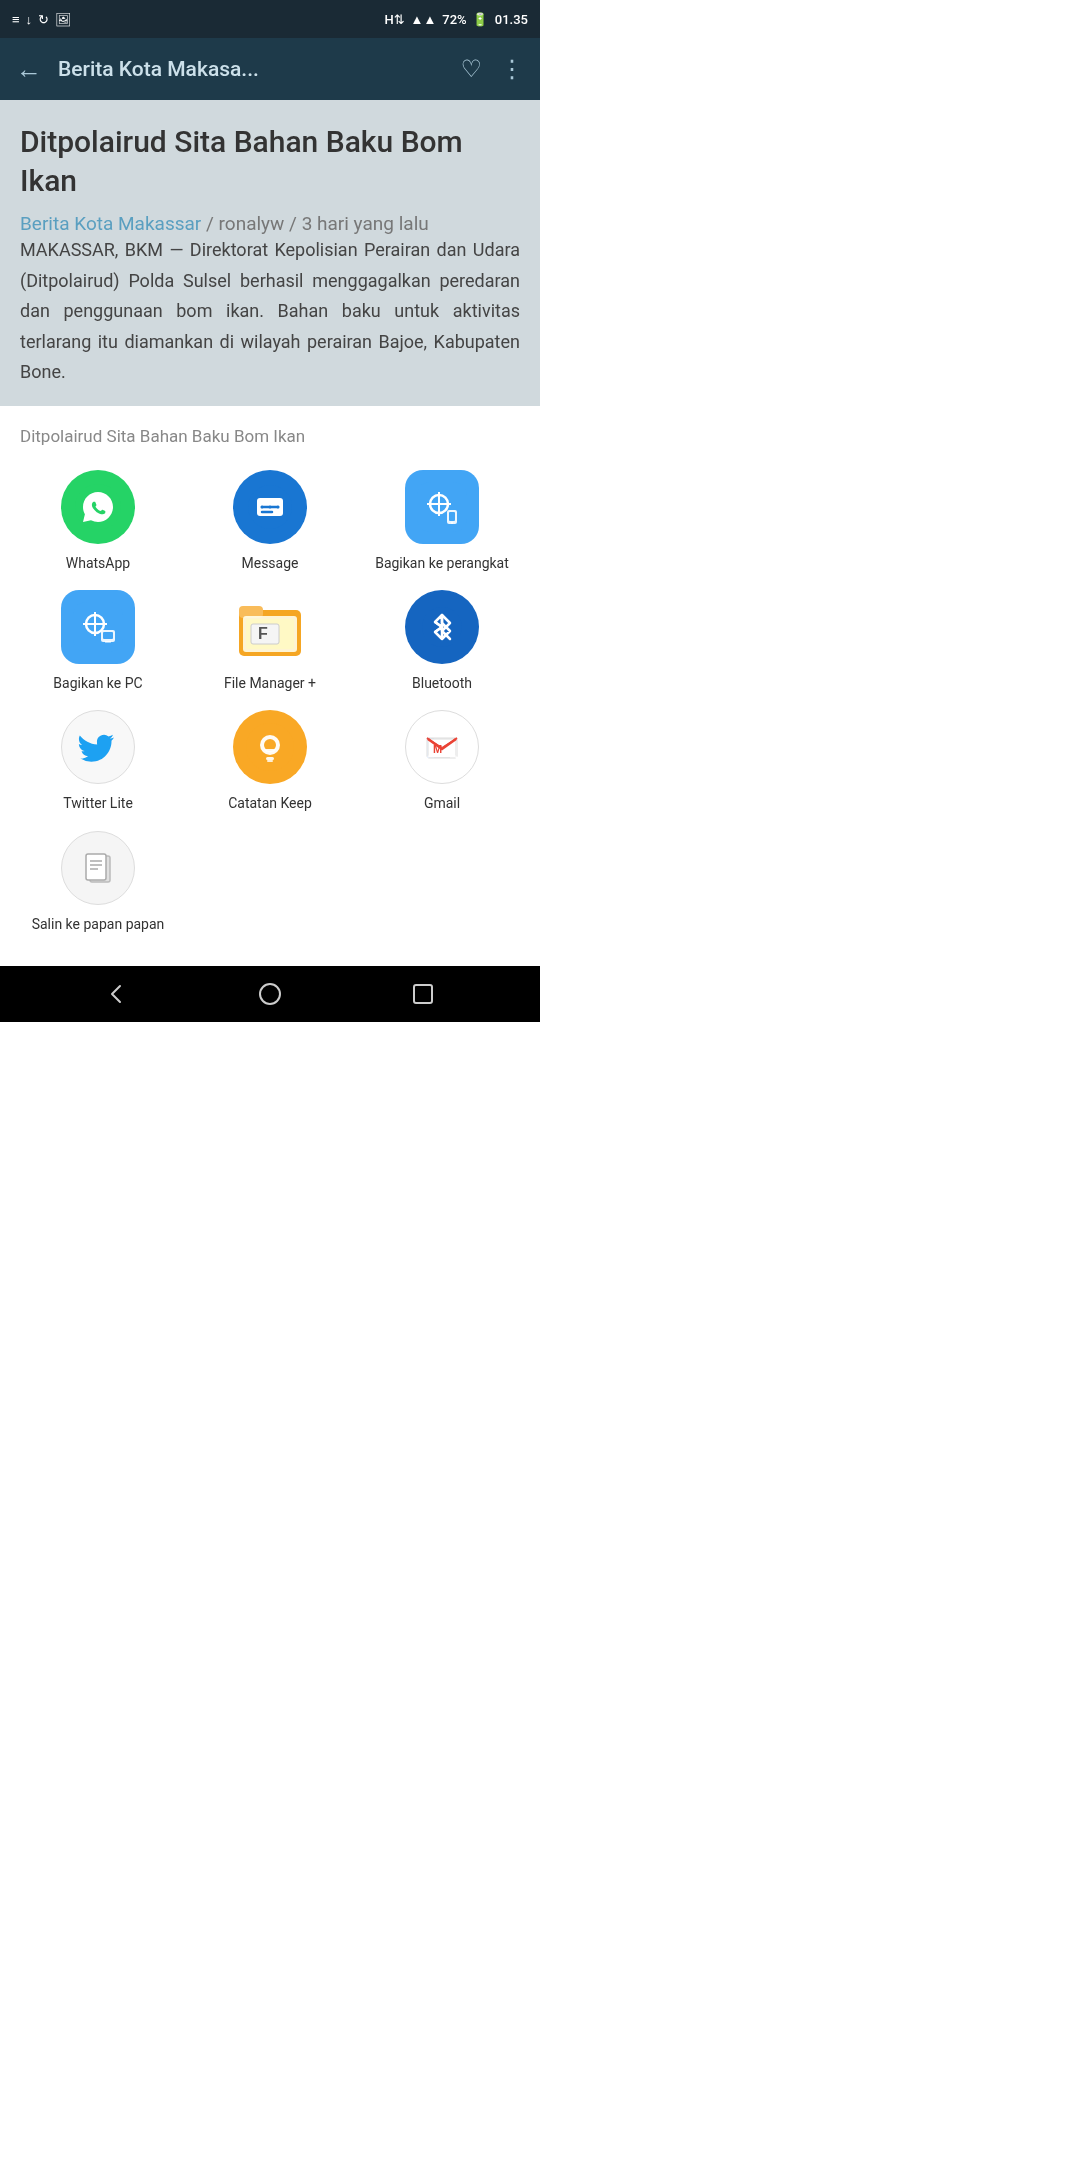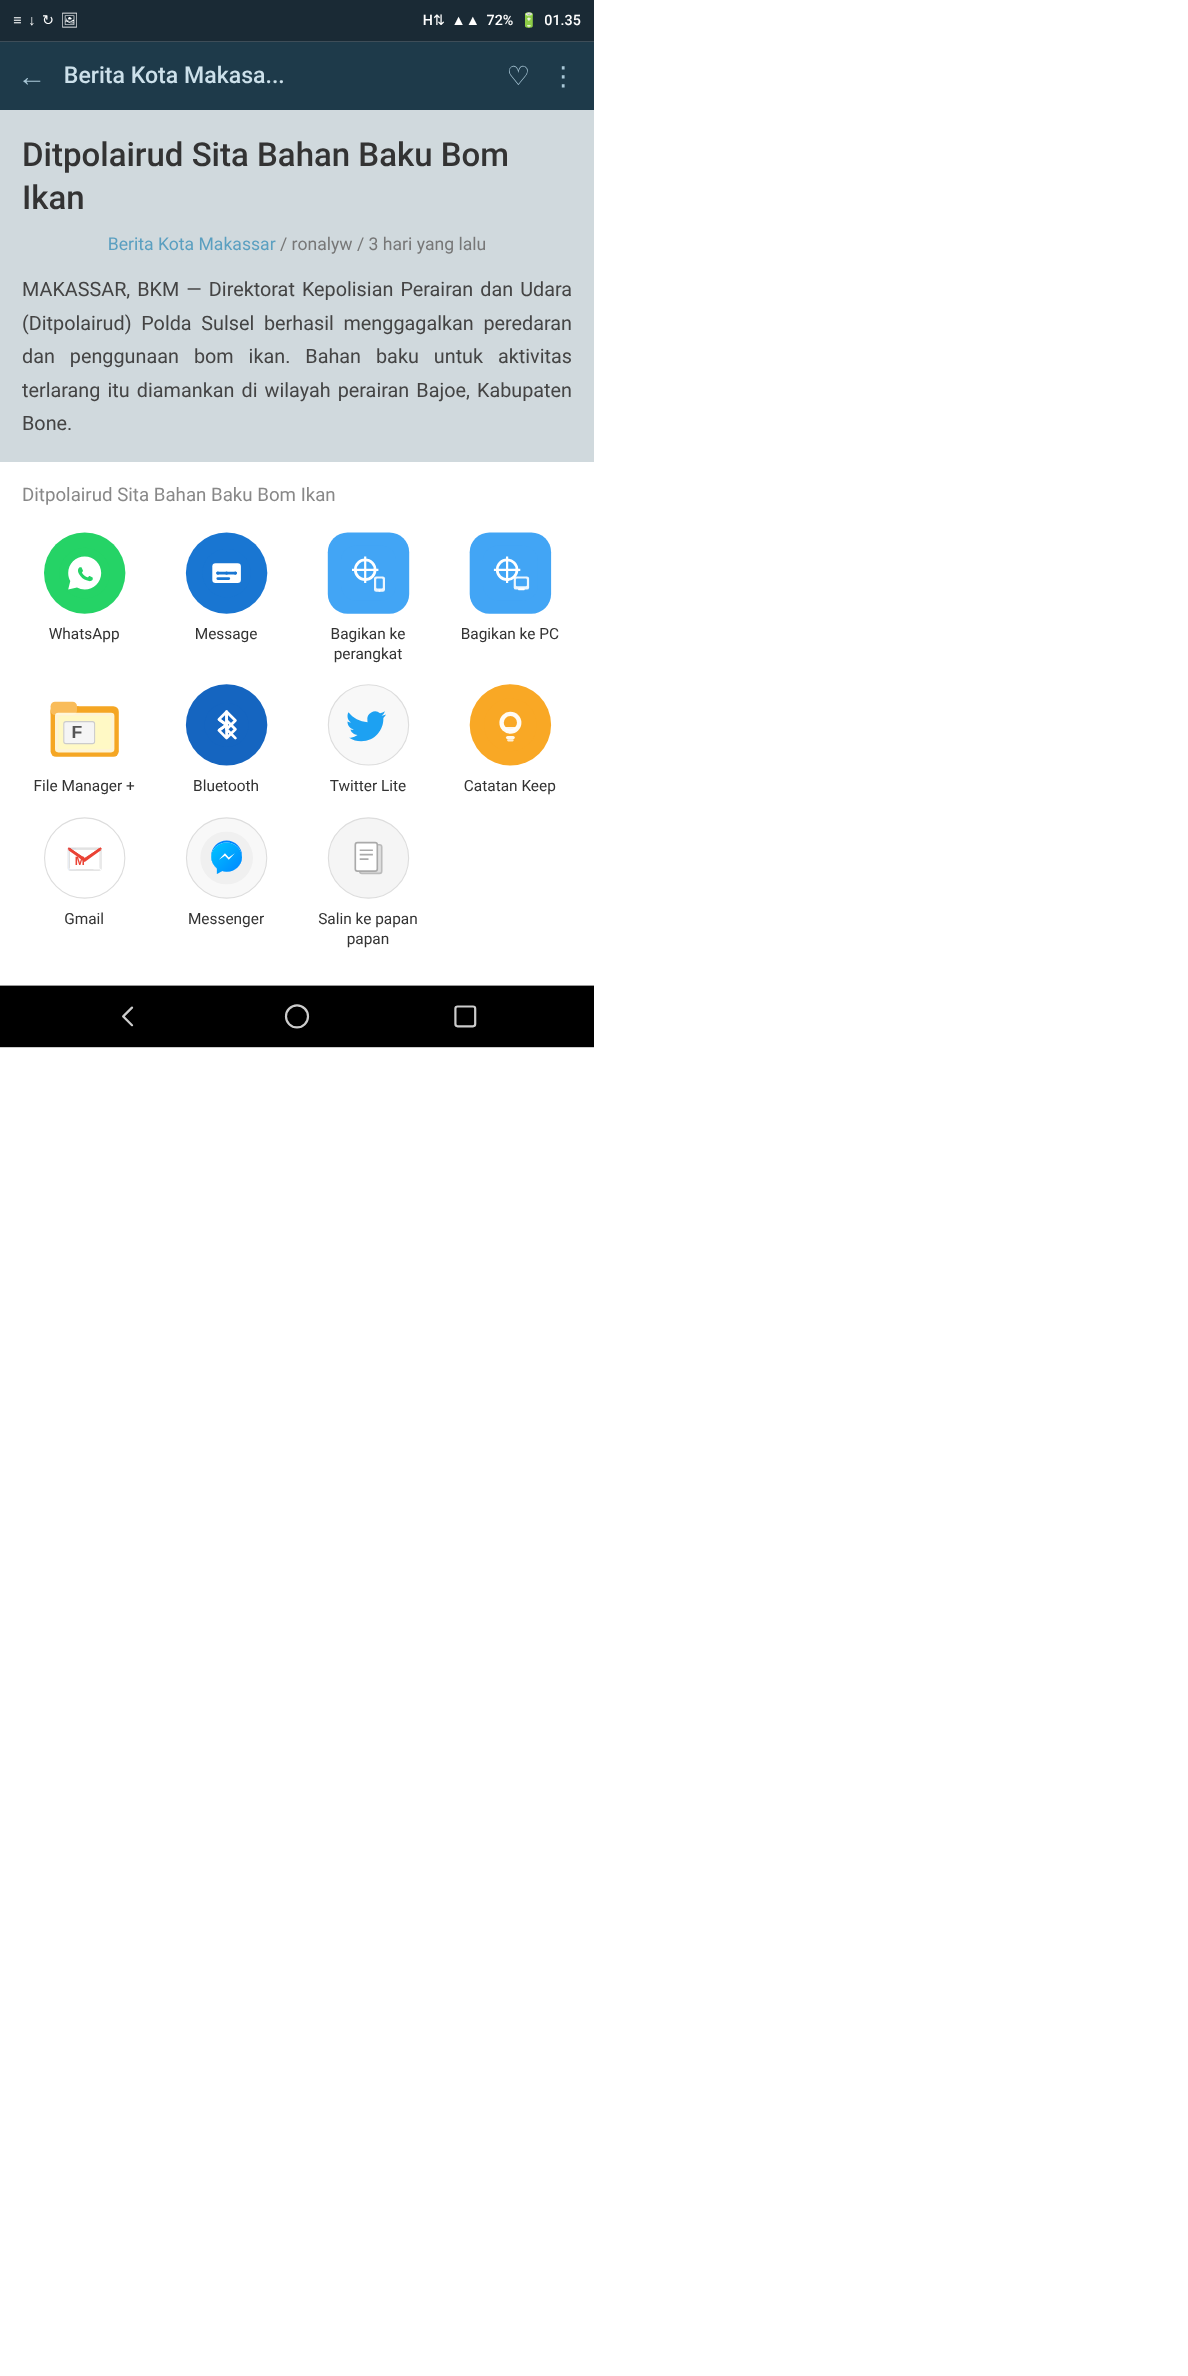--- a/index.html
+++ b/index.html
@@ -70,24 +70,22 @@
       padding: 22px 20px 18px 20px;
     }
     .article-title {
       font-size: 30px;
       font-weight: 500;
       color: #333;
       line-height: 1.3;
       margin-bottom: 12px;
     }
     .article-meta {
-      font-size: 16px;
+      font-size: 19px;
       color: #5a9fc0;
-      margin-bottom: 18px;
-      text-align: center;
     }
     .article-meta span.sep {
       color: #777;
     }
     .article-meta span.author,
     .article-meta span.time {
       color: #777;
     }
     .article-body {
       font-size: 18px;
@@ -104,21 +102,21 @@
       border-top-right-radius: 4px;
     }
     .share-title {
       font-size: 17px;
       color: #888;
       margin-bottom: 24px;
       padding-left: 4px;
     }
     .share-grid {
       display: grid;
-      grid-template-columns: repeat(4, 1fr);
+      grid-template-columns: repeat(3, 1fr);
       gap: 18px 8px;
       margin-bottom: 23px;
     }
     .share-item {
       display: flex;
       flex-direction: column;
       align-items: center;
       gap: 10px;
       cursor: pointer;
     }
@@ -418,39 +416,20 @@
           <line x1="9" y1="33" x2="17" y2="25" stroke="#ddd" stroke-width="1"></line>
           <line x1="37" y1="33" x2="29" y2="25" stroke="#ddd" stroke-width="1"></line>
           <path d="M9 15 L9 16 L14 21 L9 33 L37 33 L32 21 L37 16 L37 15 L23 24 Z" fill="white"></path>
           <path d="M9 15 L23 25 L37 15" fill="none" stroke="#ea4335" stroke-width="2.5"></path>
           <text x="14" y="29" font-size="11" font-weight="bold" fill="#ea4335" font-family="Arial">M</text>
         </svg>
       </div>
       <span class="share-label">Gmail</span>
     </div>
 
-    <div class="share-item">
-      <div class="icon-messenger">
-        <svg width="48" height="48" viewBox="0 0 48 48" fill="none">
-          <circle cx="24" cy="24" r="24" fill="#f0f0f0"></circle>
-          <circle cx="24" cy="22" r="14" fill="#0084ff"></circle>
-          <path d="M24 10c-7.7 0-14 5.9-14 13.2 0 4.1 2 7.8 5.2 10.3v5l4.8-2.6c1.3.36 2.6.55 4 .55 7.7 0 14-5.9 14-13.2C38 15.9 31.7 10 24 10zm1.4 17.7l-3.6-3.8-7 3.8 7.7-8.2 3.6 3.8 7-3.8-7.7 8.2z" fill="#0084ff"></path>
-          <path d="M24 10c-7.7 0-14 5.9-14 13.2 0 4.1 2 7.8 5.2 10.3v5l4.8-2.6c1.3.36 2.6.55 4 .55 7.7 0 14-5.9 14-13.2C38 15.9 31.7 10 24 10z" fill="white"></path>
-          <path d="M24 10c-7.7 0-14 5.9-14 13.2 0 4.1 2 7.8 5.2 10.3v5l4.8-2.6c1.3.36 2.6.55 4 .55 7.7 0 14-5.9 14-13.2C38 15.9 31.7 10 24 10z" fill="url(#mgrad)"></path>
-          <defs>
-            <linearGradient id="mgrad" x1="10" y1="10" x2="38" y2="38" gradientUnits="userSpaceOnUse">
-              <stop offset="0%" stop-color="#00c6ff"></stop>
-              <stop offset="100%" stop-color="#0084ff"></stop>
-            </linearGradient>
-          </defs>
-          <path d="M17 25.5l5.5-5.8 3.5 3.8 5.5-3.8-5.5 6-3.5-3.8z" fill="white"></path>
-        </svg>
-      </div>
-      <span class="share-label">Messenger</span>
-    </div>
 
     <div class="share-item">
       <div class="icon-copy">
         <svg width="44" height="44" viewBox="0 0 44 44" fill="none">
           <rect x="14" y="10" width="20" height="26" rx="2" fill="#e0e0e0" stroke="#bbb" stroke-width="1.5"></rect>
           <rect x="10" y="8" width="20" height="26" rx="2" fill="white" stroke="#aaa" stroke-width="1.5"></rect>
           <line x1="14" y1="15" x2="26" y2="15" stroke="#aaa" stroke-width="1.5"></line>
           <line x1="14" y1="19" x2="26" y2="19" stroke="#aaa" stroke-width="1.5"></line>
           <line x1="14" y1="23" x2="22" y2="23" stroke="#aaa" stroke-width="1.5"></line>
         </svg>

